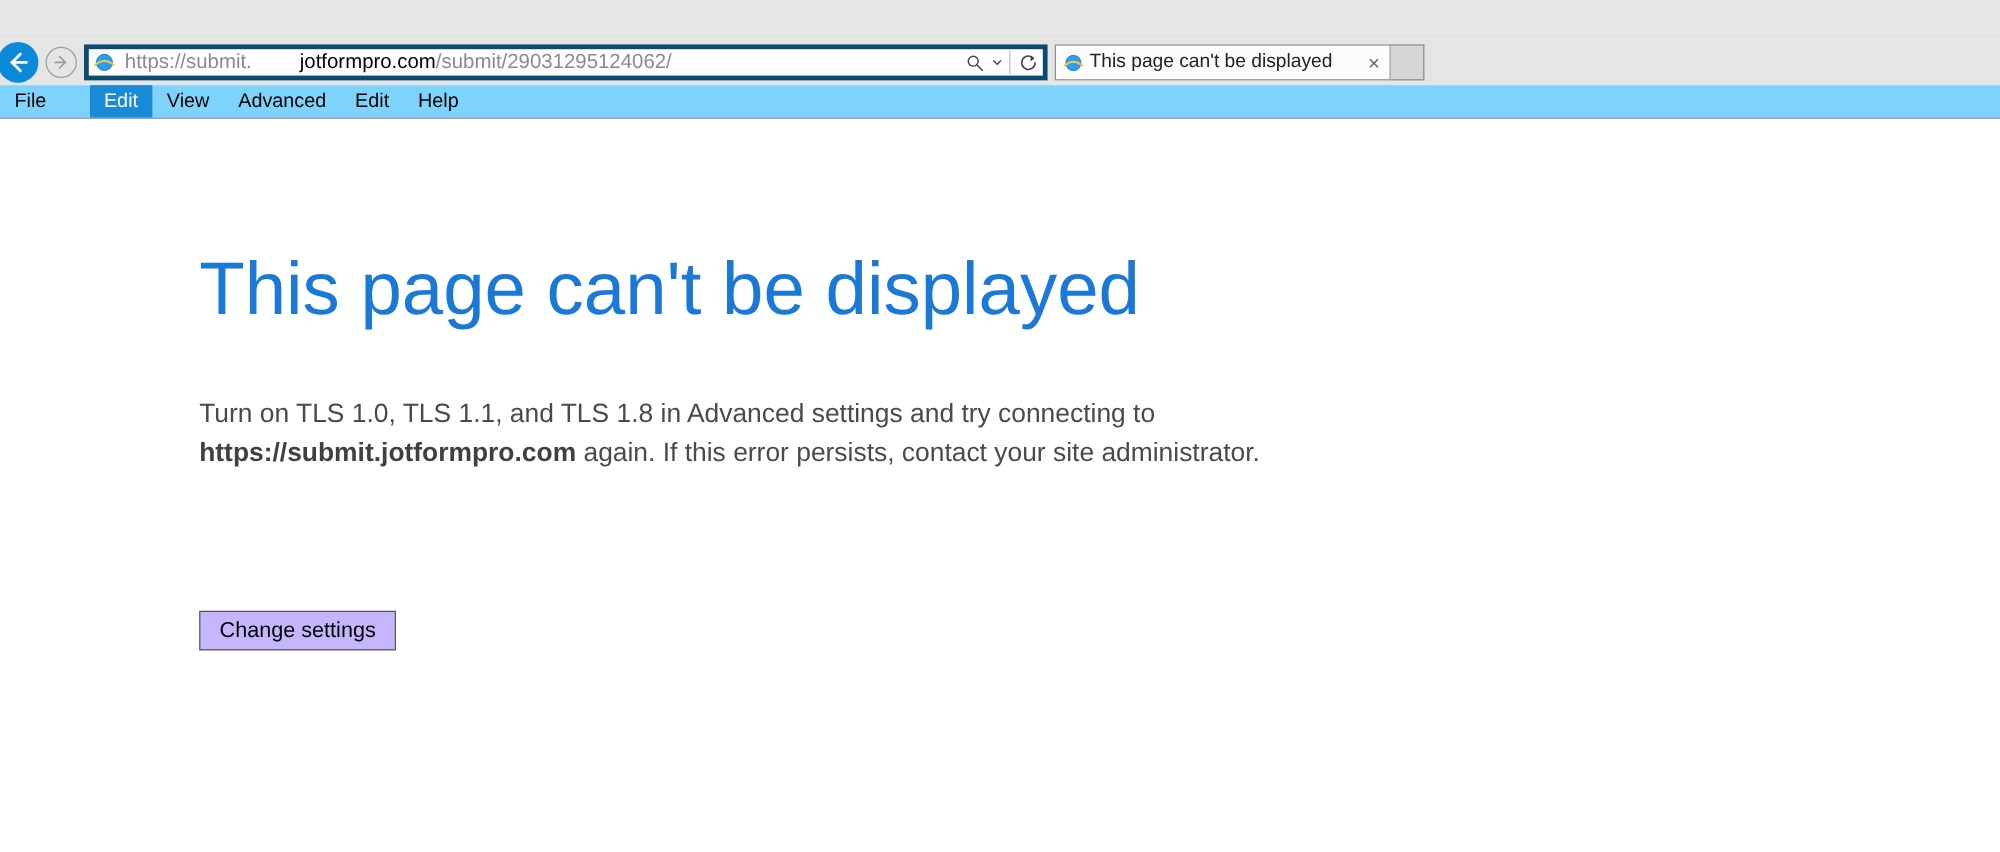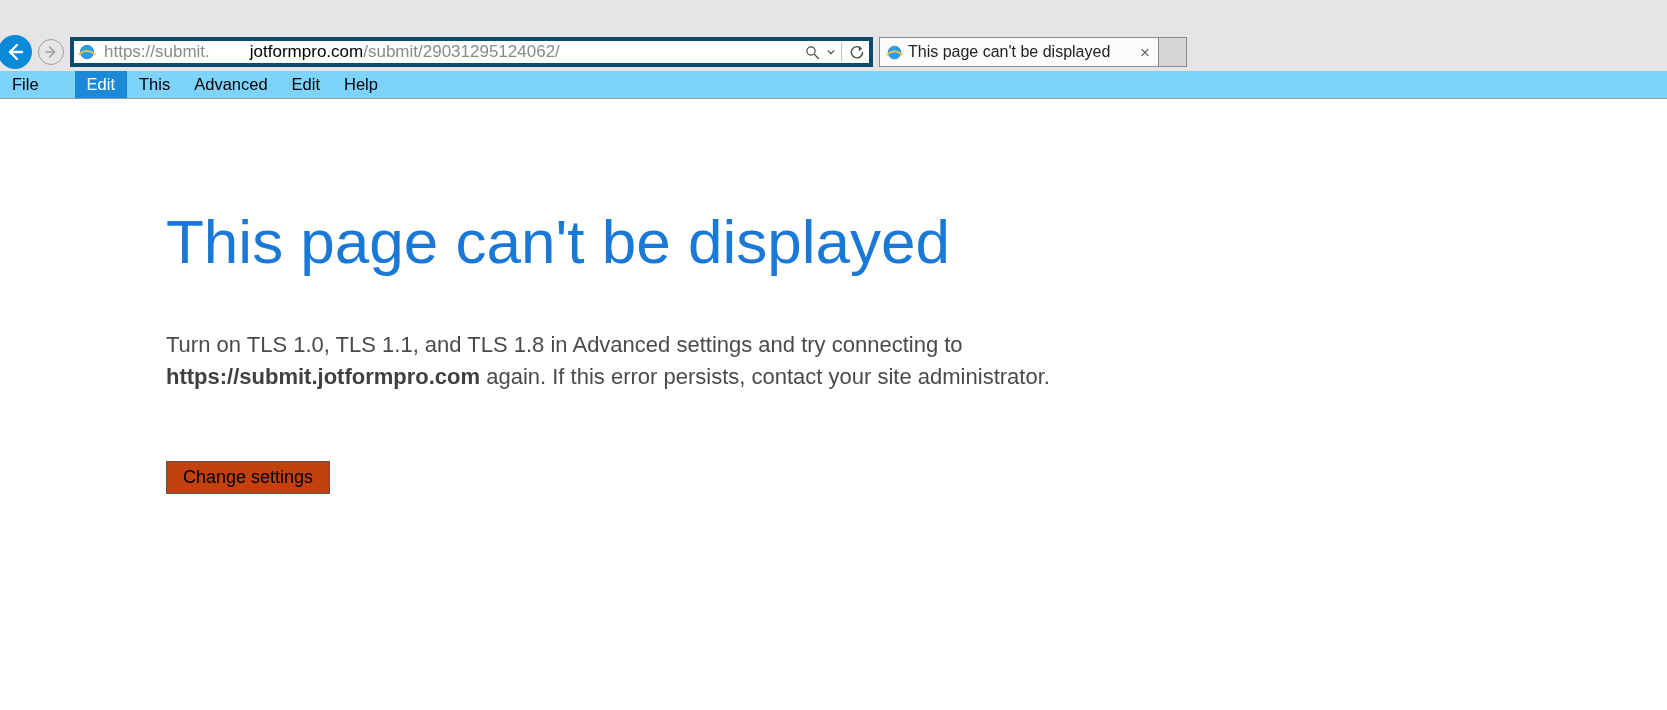--- a/index.html
+++ b/index.html
@@ -64,22 +64,22 @@
     .err-title {
       font-size:62px; font-weight:300; color:#1a78d6; line-height:1.05;
       letter-spacing:0px;
     }
     .err-body {
       margin-top:55px; font-size:22px; color:#4a4a4a; line-height:1.45;
       max-width:1070px; font-weight:400;
     }
     .err-body b { font-weight:700; color:#404040;margin-top:40px; }
     .chg-btn {
-      margin-top:68px; display:inline-block; padding:5px 16px;
-      background:#c2410c; border:1px solid #555; font-size:18px; color:#000;
+      margin-top:116px; display:inline-block; padding:5px 16px;
+      background:#c4b5fd; border:1px solid #555; font-size:18px; color:#000;
       font-family:Arial,sans-serif;
     }
   </style>
 </head>
 <body>
 
 <div class="chrome-top"></div>
 
 <div class="address-row">
 
@@ -141,21 +141,21 @@
     <span class="tab-title">This page can't be displayed</span>
     <span class="tab-close">×</span>
   </div>
 
   <div class="newtab"></div>
 </div>
 
 <div class="menubar">
   <div class="mi">File</div>
   <div class="mi sel">Edit</div>
-  <div class="mi">This</div>
+  <div class="mi">View</div>
   <div class="mi">Advanced</div>
   <div class="mi">Edit</div>
   <div class="mi">Help</div>
 </div>
 
 <div class="content">
   <div class="err-title">This page can't be displayed</div>
 
   <div class="err-body">
     <span>Turn on TLS 1.0, TLS 1.1, and TLS 1.8 in Advanced settings and try connecting to </span><b>https://submit.jotformpro.com</b><span> again. If this error persists, contact your site administrator.</span>

